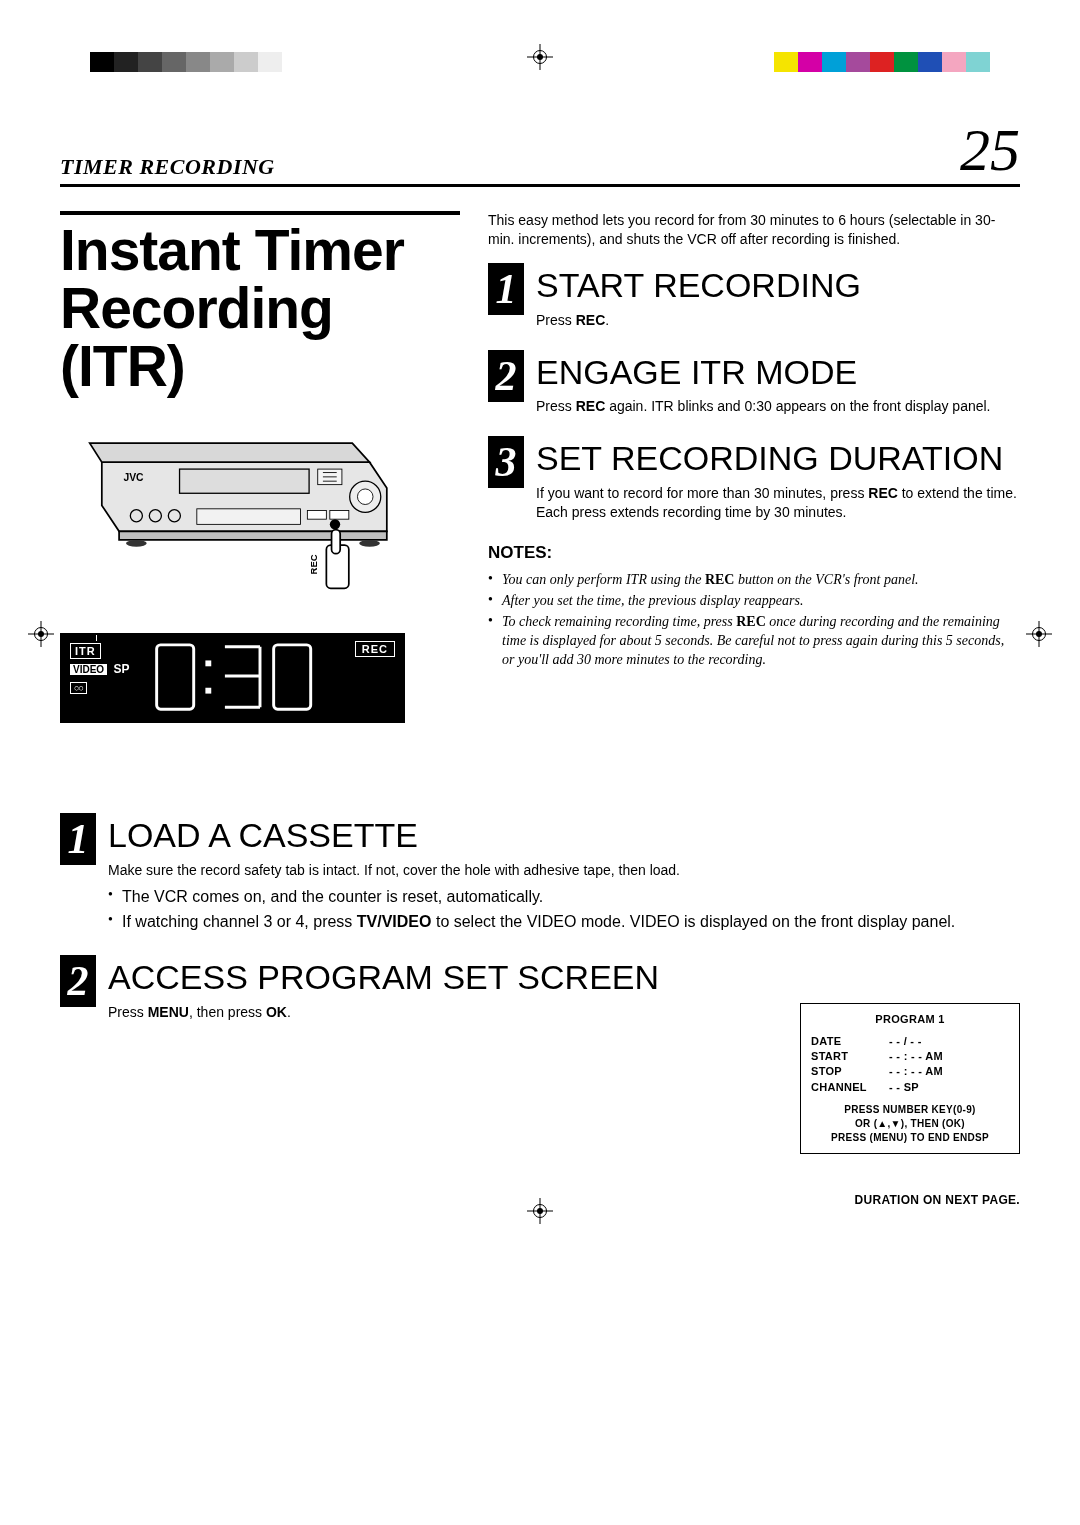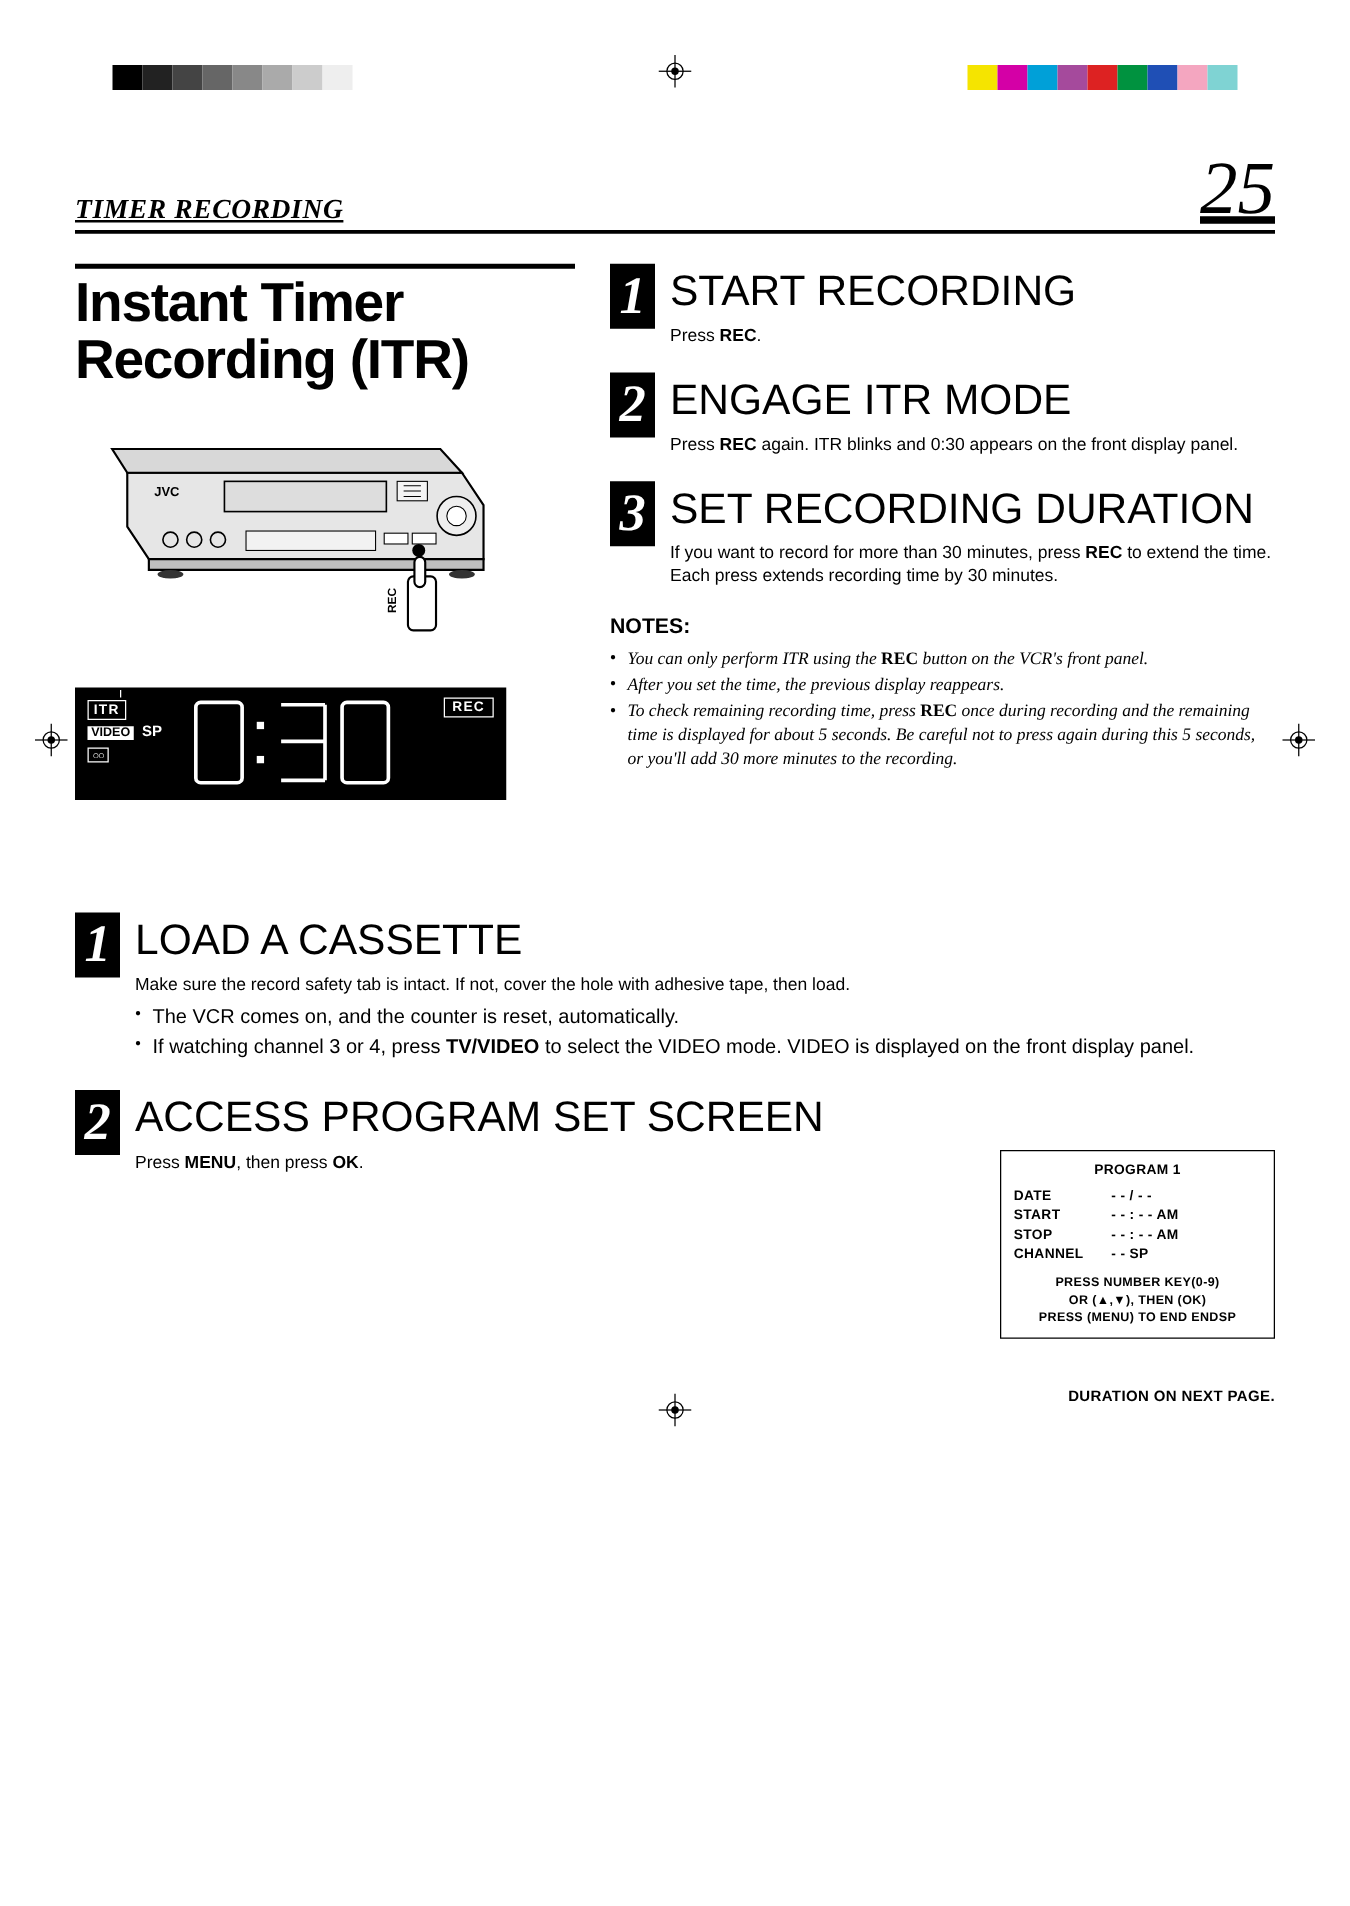--- a/index.html
+++ b/index.html
@@ -23,30 +23,30 @@
   .reg-left { top: 50%; left: 28px; transform: translateY(-50%); }
   .reg-right { top: 50%; right: 28px; transform: translateY(-50%); }
   .reg-mark::before, .reg-mark::after { content:""; position:absolute; background:#000; }
   .reg-mark::before { left:50%; top:0; width:1px; height:100%; transform:translateX(-50%);}
   .reg-mark::after { top:50%; left:0; height:1px; width:100%; transform:translateY(-50%);}
   .reg-mark .circ { position:absolute; left:50%; top:50%; width:14px; height:14px; border:1px solid #000; border-radius:50%; transform:translate(-50%,-50%);}
   .reg-mark .dot { position:absolute; left:50%; top:50%; width:6px; height:6px; background:#000; border-radius:50%; transform:translate(-50%,-50%);}
 
   .page { margin-top: 70px; }
 
-  .header-row { display:flex; justify-content:space-between; align-items:flex-end; border-bottom: 3px solid #000; padding-bottom: 4px; margin-bottom: 24px; text-decoration: underline;}
+  .header-row { display:flex; justify-content:space-between; align-items:flex-end; border-bottom: 3px solid #000; padding-bottom: 4px; margin-bottom: 24px;}
   .section-label { font-style: italic; font-weight: bold; font-size: 22px; letter-spacing: 0.5px; }
   .page-number { font-style: italic; font-family: Georgia, serif; font-size: 60px; font-weight: normal; line-height: 1;}
 
   .columns { display:flex; gap: 28px; }
   .col-left { width: 400px; flex: none; }
   .col-right { flex: 1; font-family: Arial, Helvetica, sans-serif; font-size: 14px; line-height: 1.35; }
 
   .block-rule { border-top: 4px solid #000; margin-bottom: 6px; width: 100%; }
-  .big-title { font-family: Arial, Helvetica, sans-serif; font-weight: 900; font-size: 44px; line-height: 1.02; letter-spacing: -1px; }
+  .big-title { font-family: Arial, Helvetica, sans-serif; font-weight: 900; font-size: 57px; line-height: 1.02; letter-spacing: -1px; }
 
   .vcr-figure { margin-top: 24px; }
   .vcr-svg { width: 360px; height: 190px; }
 
   .display-panel { margin-top: 20px; background:#000; color:#fff; width: 345px; height: 90px; padding: 8px 10px 6px 10px; font-family: Arial, Helvetica, sans-serif; position:relative;}
   .dp-itr { font-size:11px; font-weight:bold; border:1px solid #fff; padding:1px 4px; display:inline-block; letter-spacing:1px;}
   .dp-rec { font-size:11px; font-weight:bold; border:1px solid #fff; padding:1px 6px; position:absolute; right:10px; top:8px; letter-spacing:1px;}
   .dp-video { font-size:10px; font-weight:bold; background:#fff; color:#000; padding:0 3px; margin-top:4px; display:inline-block;}
   .dp-sp { font-size:12px; font-weight:bold; margin-left:2px;}
   .dp-cassette { display:inline-block; border:1px solid #fff; font-size:9px; padding:0 3px; margin-top:3px; letter-spacing:-1px;}
@@ -199,20 +199,21 @@
               <path d="M74 8 h36 M110 8 v30 M74 38 h36 M110 38 v32 M74 70 h36"></path>
 
               <rect x="124" y="6" width="38" height="66" rx="4"></rect>
             </g>
           </svg>
         </div>
       </div>
     </div>
 
     <div class="col-right">
+      <p class="intro">This easy method lets you record for from 30 minutes to 6 hours (selectable in 30-min. increments), and shuts the VCR off after recording is finished.</p>
 
       <div class="step">
         <div class="step-num">1</div>
         <div class="step-body">
           <div class="step-title">START RECORDING</div>
           <div class="step-text"><span>Press </span><b>REC</b><span>.</span></div>
         </div>
       </div>
 
       <div class="step">

